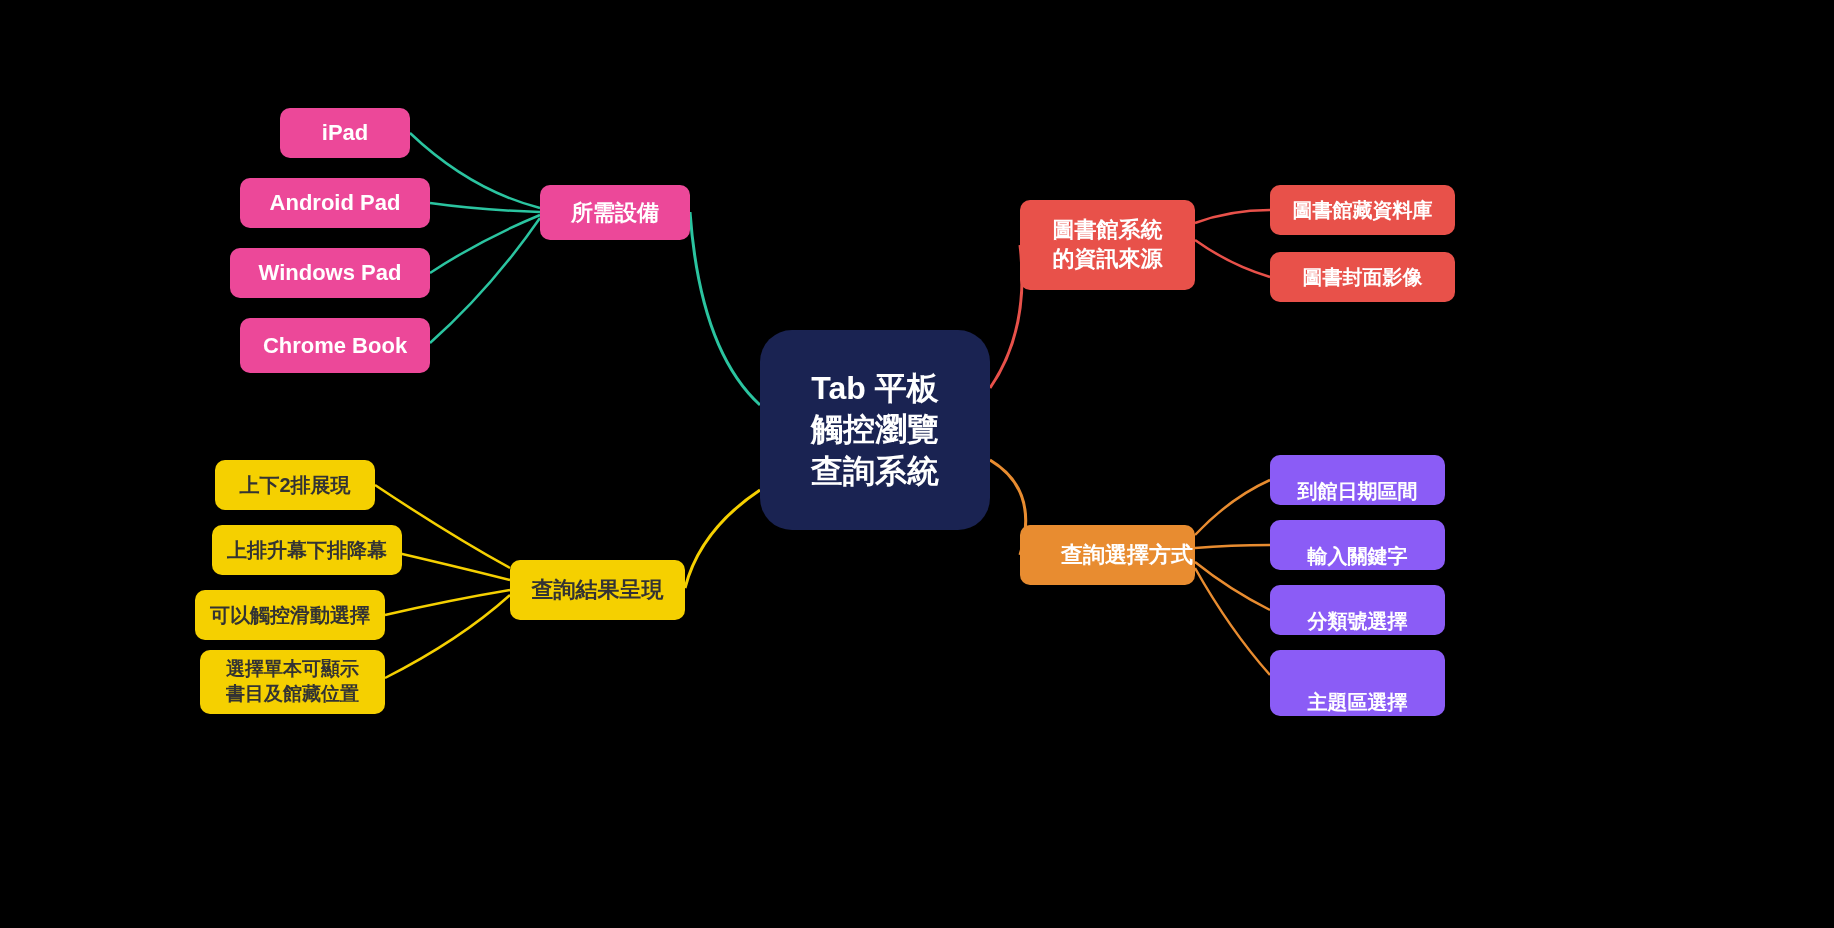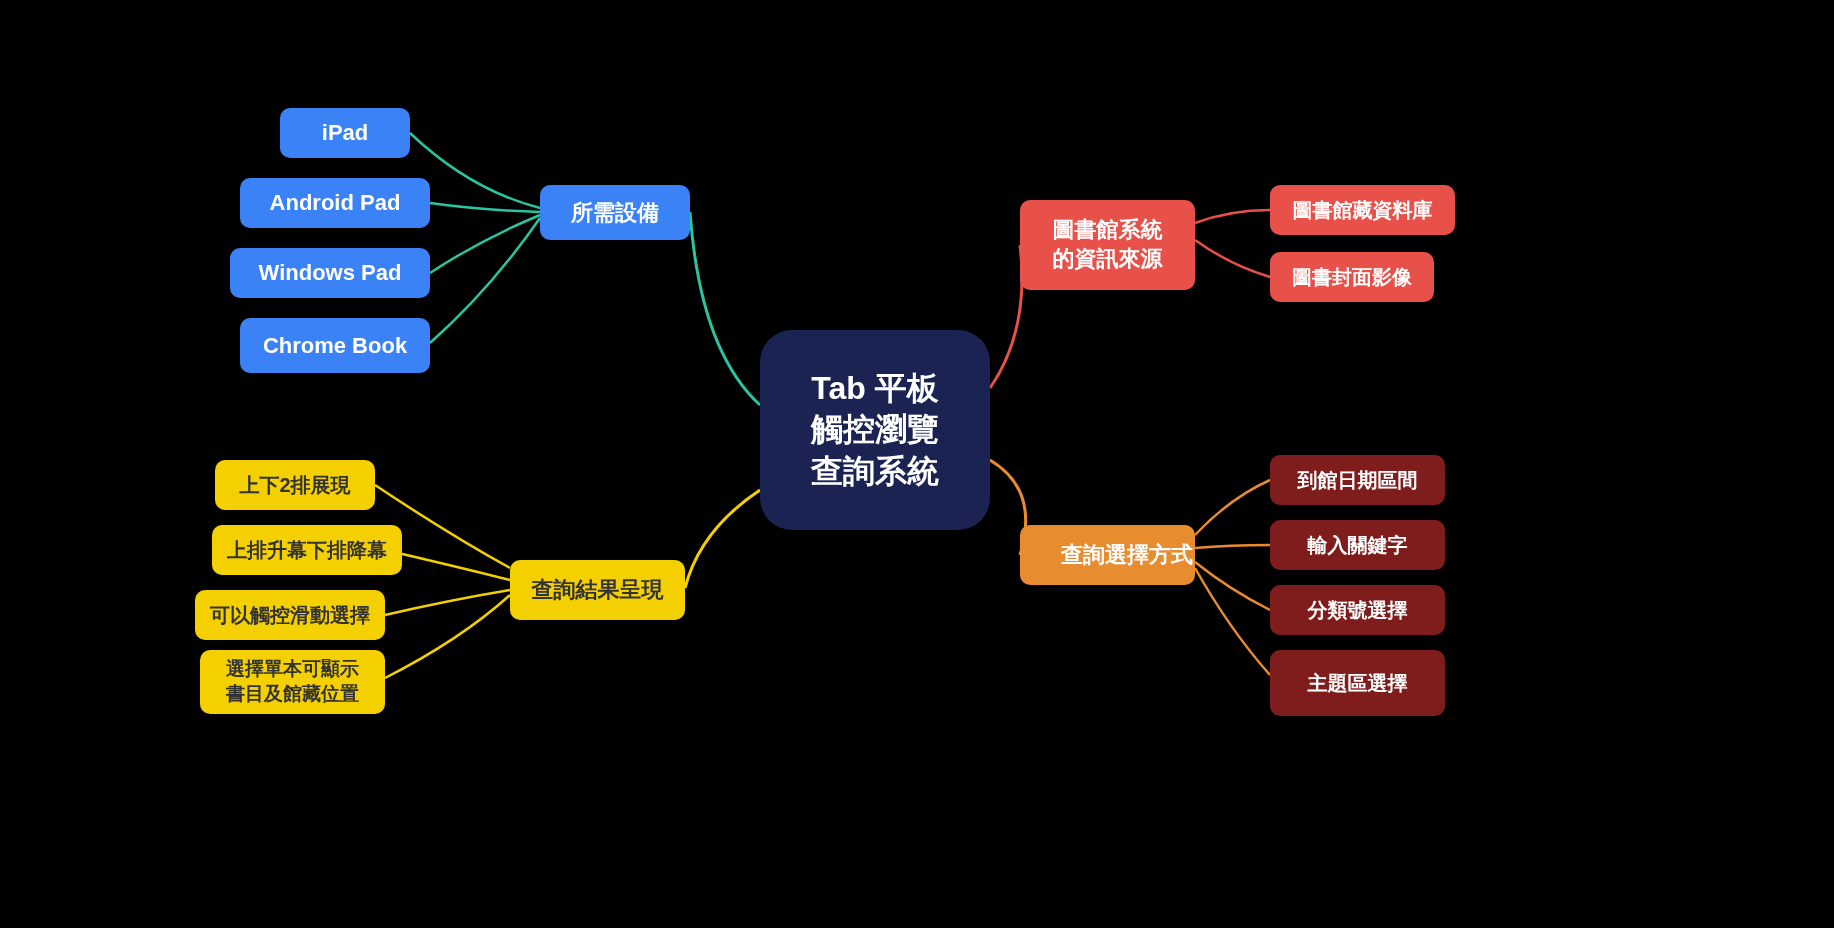--- a/index.html
+++ b/index.html
@@ -45,21 +45,21 @@
       line-height: 1.3;
       width: 230px;
       height: 200px;
       border-radius: 32px;
       left: 760px;
       top: 330px;
     }
 
     
     .node-green {
-      background: #3b82f6;
+      background: #ec4899;
       color: #fff;
       font-size: 22px;
     }
 
     .node-souxu {
       width: 150px;
       height: 55px;
       left: 540px;
       top: 185px;
     }
@@ -156,42 +156,43 @@
     }
 
     .node-library-db {
       width: 185px;
       height: 50px;
       left: 1270px;
       top: 185px;
     }
 
     .node-book-cover {
-      width: 164px;
+      width: 185px;
       height: 50px;
       left: 1270px;
       top: 252px;
     }
 
     
     .node-orange-main {
       background: #e88c30;
       color: #fff;
       font-size: 22px;
       width: 175px;
       height: 60px;
       left: 1020px;
       top: 525px;
       padding-left: 39px;
     }
 
     .node-orange-child {
-      background: #7f1d1d;
+      background: #8b5cf6;
       color: #fff;
       font-size: 20px;
+      align-items: flex-end;
     }
 
     .node-date {
       width: 175px;
       height: 50px;
       left: 1270px;
       top: 455px;
     }
 
     .node-keyword {

